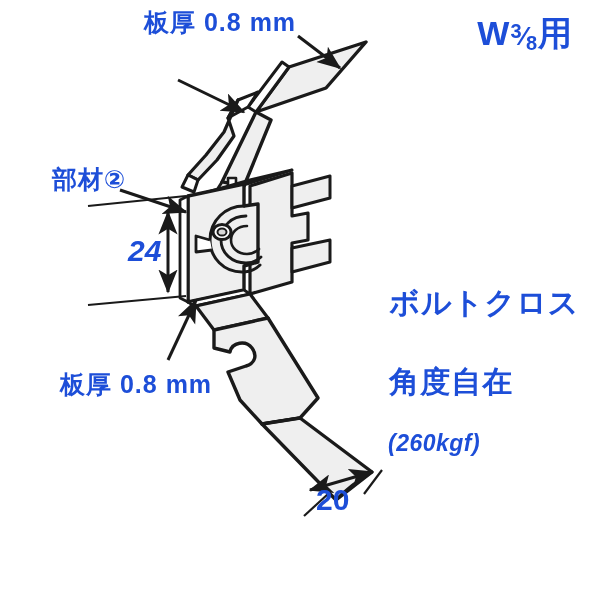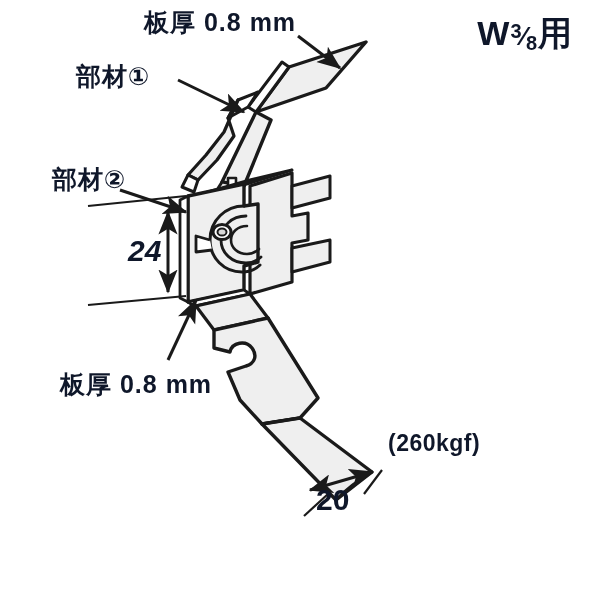--- a/index.html
+++ b/index.html
@@ -17,21 +17,21 @@
   }
   #diagram-svg {
     position: absolute;
     left: 0;
     top: 0;
     width: 600px;
     height: 600px;
   }
   .txt {
     position: absolute;
-    color: #0f172a;
+    color: #1d4ed8;
     white-space: pre;
     line-height: 1.12;
     font-family: "Liberation Sans", "DejaVu Sans", sans-serif;
   }
   
   #label-thickness-top {
     left: 144px;
     top: 8px;
     font-size: 25px;
     letter-spacing: 1px;
@@ -105,21 +105,21 @@
     line-height: 1.32;
   }
   #spec-load {
     left: 352px;
     top: 365px;
     font-size: 23px;
     font-weight: 600;
     letter-spacing: 0.5px;
     line-height: 1.38;
   }
-  #spec-load .indent { display: block; padding-left: 36px; }
+  #spec-load .indent { display: block; padding-left: 36px; font-style: italic; }
 </style>
 </head>
 <body>
 
 <div id="page">
 
   <svg id="diagram-svg" viewBox="0 0 600 600">
     <defs>
       <marker id="arrowhead" markerWidth="9" markerHeight="9" refX="7.5" refY="3.2" orient="auto" markerUnits="strokeWidth">
         <path d="M0,0 L8,3.2 L0,6.4 L1.9,3.2 Z" fill="#1a1a1a"></path>
@@ -206,35 +206,35 @@
 
     <g>
       <line x1="328" y1="494" x2="304" y2="516" stroke="#1a1a1a" stroke-width="2.2"></line>
       <line x1="382" y1="470" x2="364" y2="494" stroke="#1a1a1a" stroke-width="2.2"></line>
       <line x1="310" y1="490" x2="372" y2="472" stroke="#1a1a1a" stroke-width="3" marker-start="url(#arrowhead-start)" marker-end="url(#arrowhead)"></line>
     </g>
   </svg>
 
   <div class="txt" id="label-thickness-top">板厚 0.8 mm</div>
 
-  <div class="txt" id="label-member-1">部材①</div>
 
   <div class="txt" id="label-member-2">部材②</div>
 
   <div class="txt" id="label-thickness-bottom">板厚 0.8 mm</div>
 
   <div class="txt" id="dim-24-value">24</div>
 
   <div class="txt" id="dim-20-value">20</div>
 
   <div class="txt" id="spec-thread">
     <span class="w-letter">W</span><span class="frac"><span class="num">3</span><span class="bar">⁄</span><span class="den">8</span></span><span>用</span>
   </div>
 
   <div class="txt" id="spec-title">
-    <br>
+    <span>ボルトクロス</span><br>
+    <span>角度自在</span>
   </div>
 
   <div class="txt" id="spec-load">
     <span class="indent">(260kgf)</span>
   </div>
 
 </div>
 
 </body></html>

